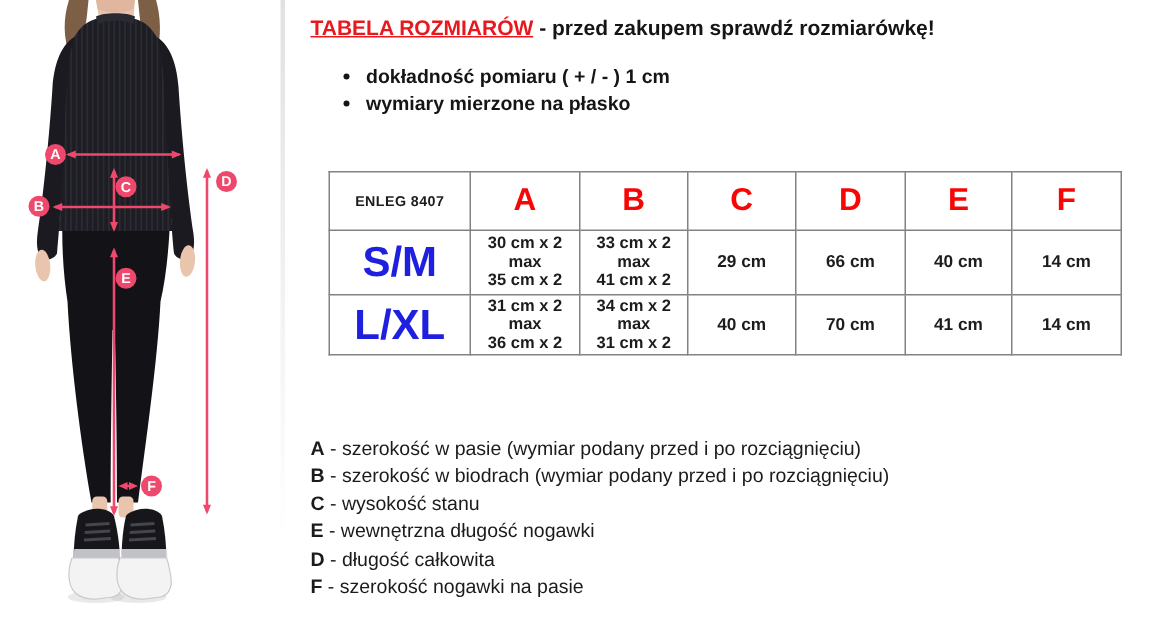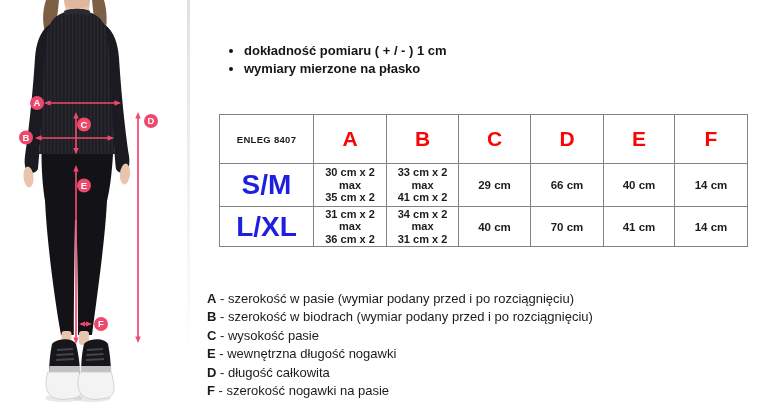--- a/index.html
+++ b/index.html
@@ -10,21 +10,21 @@
   .title-line{position:absolute;left:207px;top:9px;font-size:14px;font-weight:700;
               color:#151515;line-height:19px;white-space:nowrap;}
   .title-red{color:#e8191e;text-decoration:underline;}
 
   .bullets{position:absolute;left:207px;top:30px;margin:12px;padding:0 0 0 25px;
            font-size:13px;font-weight:700;color:#151515;line-height:17.5px;}
   .bullets li{margin:0;}
 
   .size-table{position:absolute;left:219px;top:114px;border-collapse:collapse;table-layout:fixed;}
   .size-table td{border:1px solid #828282;text-align:center;vertical-align:middle;padding:0;background:#fff;}
-  .row-head{height:49px;}
+  .row-head{height:39px;}
   .row-1{height:43px;}
   .row-2{height:40px;}
   .product-code{font-size:9.5px;font-weight:700;letter-spacing:.3px;color:#1c1c1c;}
   .letter{font-size:21px;font-weight:700;color:#f80505;}
   .size-label{font-size:28px;font-weight:700;color:#1f1fdf;}
   .cell{font-size:11.5px;font-weight:700;color:#1c1c1c;}
   .cell.multi div{font-size:11px;line-height:12.5px;font-weight:700;}
 
   .legend{position:absolute;left:207px;top:290px;font-size:13px;color:#1b1b1b;line-height:18.4px;}
   .legend b{font-weight:700;}
@@ -129,20 +129,21 @@
         <circle cx="151" cy="121" r="7"></circle>
         <text x="151" y="124.3" fill="#ffffff" text-anchor="middle">D</text>
         <circle cx="84" cy="185.5" r="7"></circle>
         <text x="84" y="188.8" fill="#ffffff" text-anchor="middle">E</text>
         <circle cx="101" cy="324" r="7"></circle>
         <text x="101" y="327.3" fill="#ffffff" text-anchor="middle">F</text>
       </g>
     </g>
   </svg>
 
+  <div class="title-line"><span class="title-red">TABELA ROZMIARÓW</span><span> - przed zakupem sprawdź rozmiarówkę!</span></div>
 
   <ul class="bullets">
     <li>dokładność pomiaru ( + / - ) 1 cm</li>
     <li>wymiary mierzone na płasko</li>
   </ul>
 
   <table class="size-table">
     <colgroup>
       <col style="width:94px">
         <col style="width:73px">
@@ -195,19 +196,19 @@
         <td class="cell">70 cm</td>
         <td class="cell">41 cm</td>
         <td class="cell">14 cm</td>
       </tr>
     </tbody>
   </table>
 
   <div class="legend">
     <div class="legend-row"><b>A</b><span> - </span><span>szerokość w pasie (wymiar podany przed i po rozciągnięciu)</span></div>
     <div class="legend-row"><b>B</b><span> - </span><span>szerokość w biodrach (wymiar podany przed i po rozciągnięciu)</span></div>
-    <div class="legend-row"><b>C</b><span> - </span><span>wysokość pasie</span></div>
+    <div class="legend-row"><b>C</b><span> - </span><span>wysokość stanu</span></div>
     <div class="legend-row"><b>E</b><span> - </span><span>wewnętrzna długość nogawki</span></div>
     <div class="legend-row"><b>D</b><span> - </span><span>długość całkowita</span></div>
     <div class="legend-row"><b>F</b><span> - </span><span>szerokość nogawki na pasie</span></div>
   </div>
 
 </div>
 
 </body></html>

